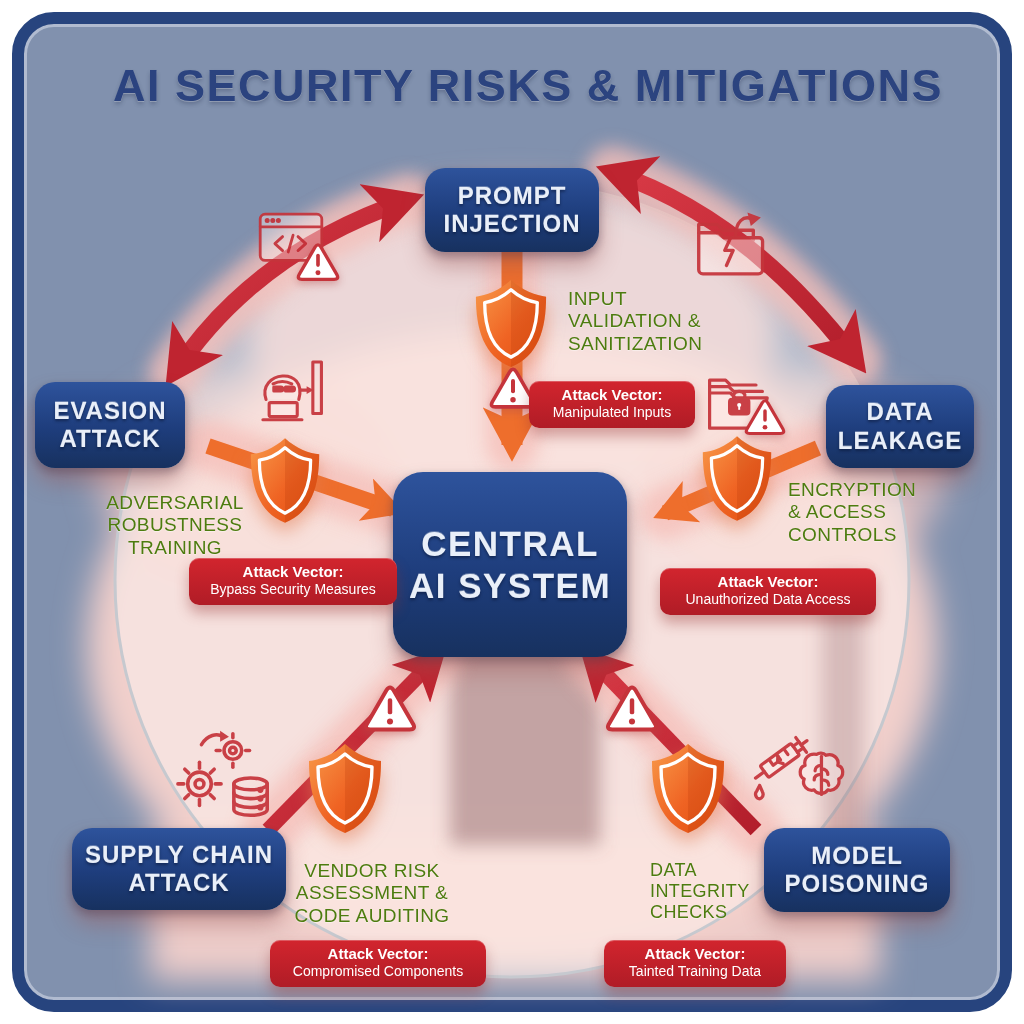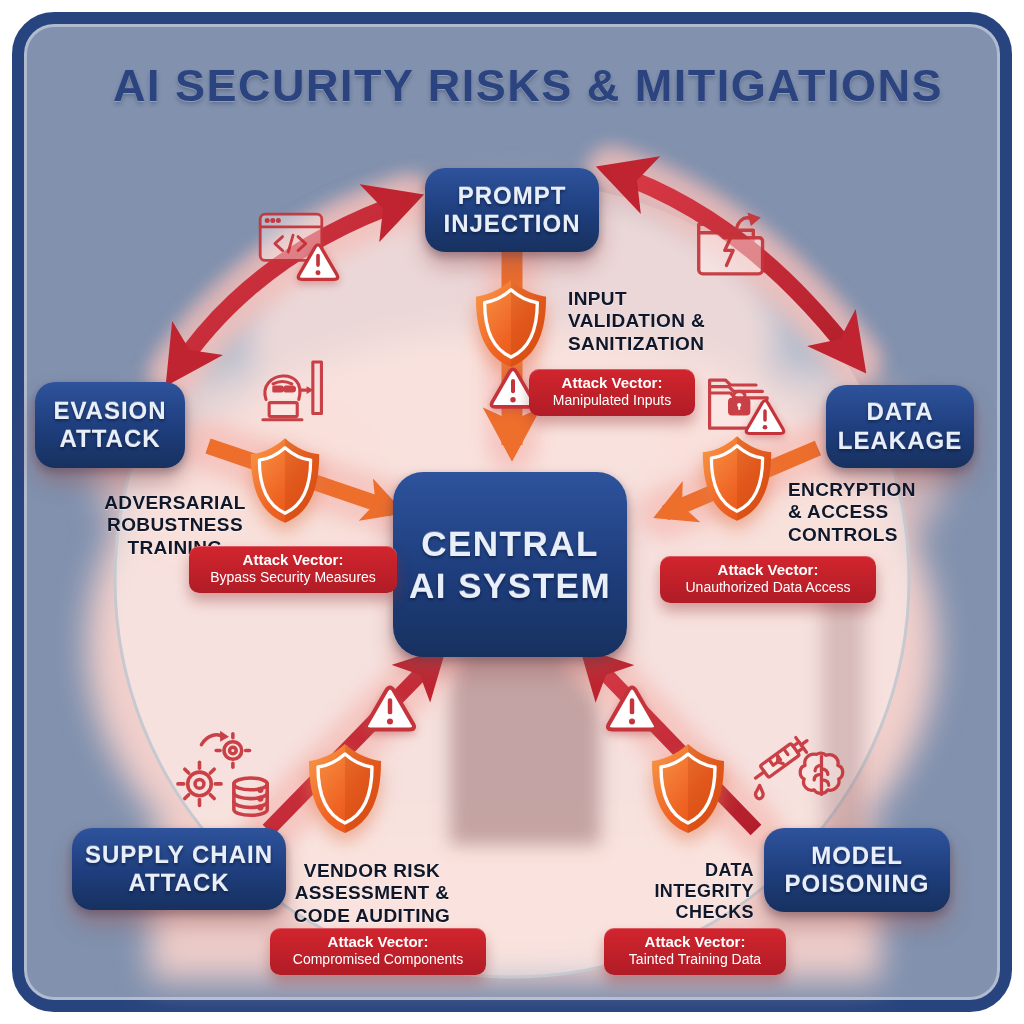--- a/index.html
+++ b/index.html
@@ -10,25 +10,25 @@
   .title{position:absolute;left:0;top:44px;width:100%;text-align:center;z-index:7;margin:16px;
          font-size:45px;font-weight:bold;letter-spacing:1.5px;color:#2b437f;
          text-shadow:0 1px 0 rgba(255,255,255,.25),0 3px 4px rgba(30,40,70,.30);}
   .nbox{position:absolute;z-index:5;display:flex;flex-direction:column;align-items:center;justify-content:center;
         background:linear-gradient(180deg,#2e539c 0%,#1e3d7c 55%,#17315f 100%);border-radius:20px;
         box-shadow:0 14px 22px rgba(150,85,85,.45),0 4px 8px rgba(20,30,60,.35);}
   .nbox .l{font-weight:bold;color:#e9eff9;letter-spacing:1px;font-size:24px;line-height:1.18;text-align:center;
         text-shadow:0 -1px 0 rgba(255,255,255,.30),0 2px 3px rgba(8,18,45,.55);}
   .nbox.central{border-radius:30px;}
   .nbox.central .l{font-size:35px;letter-spacing:1.5px;}
-  .mit{position:absolute;z-index:5;color:#0f172a;font-weight:bold;font-size:19px;line-height:1.18;
+  .mit{position:absolute;z-index:5;color:#4d7c0f;font-weight:normal;font-size:19px;line-height:1.18;
        letter-spacing:.4px;text-shadow:0 1px 1px rgba(255,255,255,.5);}
   .badge{position:absolute;z-index:6;background:linear-gradient(180deg,#d2252e,#b01c26);color:#ffffff;
          border-radius:10px;text-align:center;padding:5px 8px 7px;
-         box-shadow:0 8px 14px rgba(150,50,50,.40),inset 0 1px 0 rgba(255,255,255,.25);}
+         box-shadow:0 8px 14px rgba(150,50,50,.40),inset 0 1px 0 rgba(255,255,255,.25);margin-top:12px;}
   .badge .b1{font-weight:bold;font-size:15px;line-height:1.15;}
   .badge .b2{font-size:14px;line-height:1.2;margin-top:1px;}
   .shield{position:absolute;z-index:4;filter:drop-shadow(0 9px 9px rgba(225,125,85,.55));}
   .warn{position:absolute;z-index:6;filter:drop-shadow(0 3px 4px rgba(180,80,80,.45));}
   .ricon{position:absolute;z-index:3;opacity:.93;}
 </style>
 </head>
 <body>
 
 <div class="canvas">
@@ -263,21 +263,21 @@
   </div>
   <div class="nbox" style="left:764px;top:828px;width:186px;height:84px">
     <div class="l">MODEL</div>
     <div class="l">POISONING</div>
   </div>
 
   <div class="mit" style="left:568px;top:288px;width:150px;text-align:left">INPUT VALIDATION &amp; SANITIZATION</div>
   <div class="mit" style="left:95px;top:492px;width:160px;text-align:center">ADVERSARIAL ROBUSTNESS TRAINING</div>
   <div class="mit" style="left:788px;top:479px;width:140px;text-align:left">ENCRYPTION &amp; ACCESS CONTROLS</div>
   <div class="mit" style="left:288px;top:860px;width:168px;text-align:center">VENDOR RISK ASSESSMENT &amp; CODE AUDITING</div>
-  <div class="mit" style="left:650px;top:860px;width:104px;text-align:right;font-size:18px">DATA INTEGRITY CHECKS</div>
+  <div class="mit" style="left:650px;top:860px;width:104px;text-align:left;font-size:18px">DATA INTEGRITY CHECKS</div>
 
   <div class="badge" style="left:529px;top:369px;width:150px">
     <div class="b1">Attack Vector:</div>
     <div class="b2">Manipulated Inputs</div>
   </div>
   <div class="badge" style="left:189px;top:546px;width:192px">
     <div class="b1">Attack Vector:</div>
     <div class="b2">Bypass Security Measures</div>
   </div>
   <div class="badge" style="left:660px;top:556px;width:200px">

